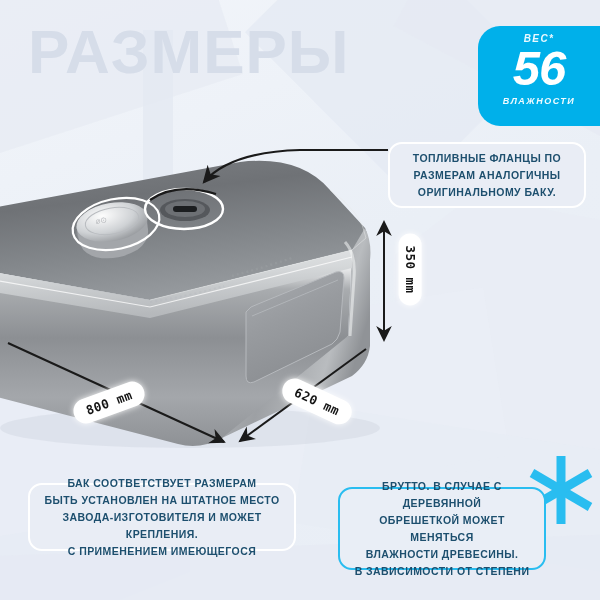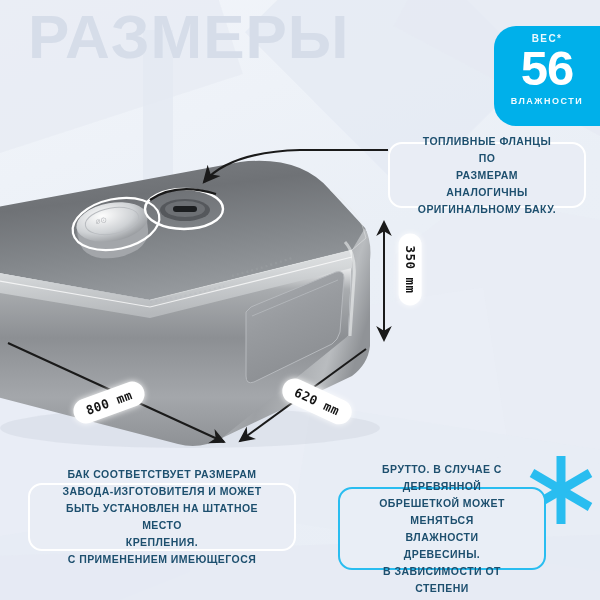--- a/index.html
+++ b/index.html
@@ -68,40 +68,41 @@
     transform: rotate(-9deg);
   }
   .bg-i {
     top:430px; left:300px; width:340px; height:120px;
     background:#e7ecf4; transform: rotate(9deg);
   }
 
   
   .title {
     position: absolute;
-    left: 28px; top: 6px;
+    left: 28px; top: 21px;
     font-size: 62px;
     font-weight: 700;
     letter-spacing: 1px;
     color: #d6dde9;
     line-height: 1;
     user-select: none;
   }
 
   
   .weight-badge {
     position: absolute;
     right: 0px; top: 26px;
-    width: 106px; height: 100px;
+    width: 122px; height: 100px;
     background: #00b0ea;
     border-radius: 22px 0 0 22px;
     color: #ffffff;
     text-align: center;
     box-sizing: border-box;
     padding-top: 7px;
+    font-style: italic;
   }
   .weight-badge .wb-top {
     font-size: 10px;
     font-weight: 700;
     letter-spacing: 1.4px;
     color: #eaf9ff;
   }
   .weight-badge .wb-value {
     font-size: 49px;
     font-weight: 700;
@@ -126,21 +127,21 @@
     border-radius: 14px;
     color: #1d4f6e;
     text-align: center;
     font-size: 10.5px;
     font-weight: 700;
     letter-spacing: .45px;
     line-height: 1.62;
     display: flex;
     align-items: center;
     justify-content: center;
-    padding: 6px 27px;
+    padding: 6px 10px;
   }
   .callout-flange {
     left: 388px; top: 142px;
     width: 198px; height: 66px;
   }
   .callout-mount {
     left: 28px; top: 483px;
     width: 268px; height: 68px;
   }
   .callout-gross {
@@ -319,22 +320,22 @@
     <div>
       <span>ТОПЛИВНЫЕ ФЛАНЦЫ ПО</span>
       <span>РАЗМЕРАМ АНАЛОГИЧНЫ</span>
       <span>ОРИГИНАЛЬНОМУ БАКУ.</span>
     </div>
   </div>
 
   <div class="callout callout-mount">
     <div>
       <span>БАК СООТВЕТСТВУЕТ РАЗМЕРАМ</span>
+      <span>БЫТЬ УСТАНОВЛЕН НА ШТАТНОЕ МЕСТО</span>
       <span>ЗАВОДА-ИЗГОТОВИТЕЛЯ И МОЖЕТ</span>
-      <span>БЫТЬ УСТАНОВЛЕН НА ШТАТНОЕ МЕСТО</span>
       <span>КРЕПЛЕНИЯ.</span>
       <span>С ПРИМЕНЕНИЕМ ИМЕЮЩЕГОСЯ</span>
     </div>
   </div>
 
   <svg class="asterisk" width="76" height="76" viewBox="0 0 76 76">
     <g stroke="#29bdf0" stroke-width="9" stroke-linecap="butt">
       <line x1="38" y1="4" x2="38" y2="72"></line>
       <line x1="9" y1="21" x2="67" y2="55"></line>
       <line x1="9" y1="55" x2="67" y2="21"></line>

